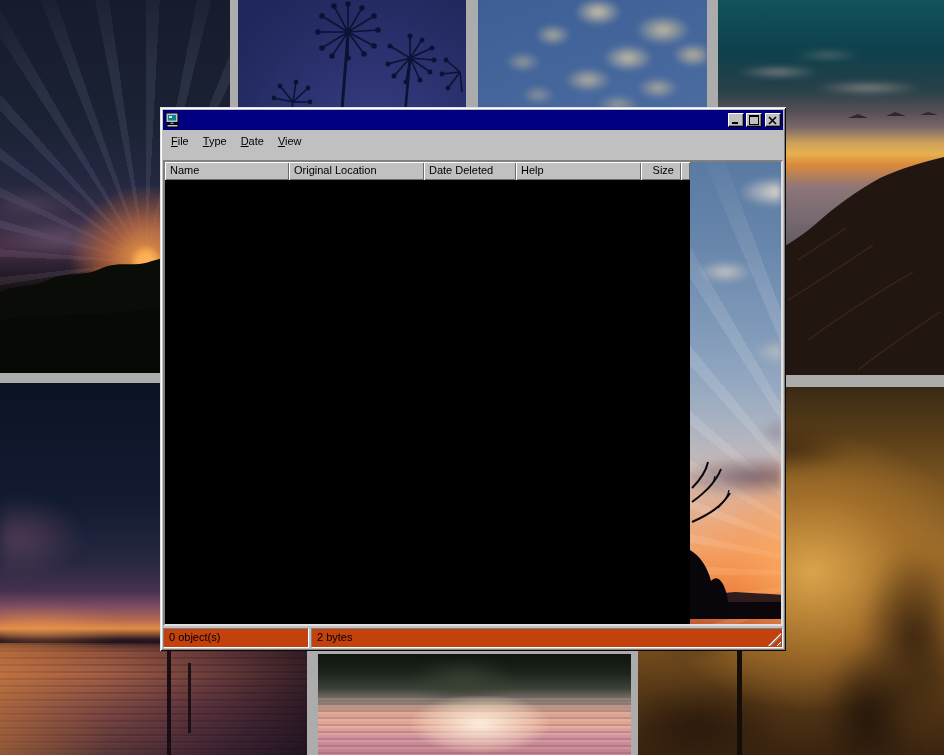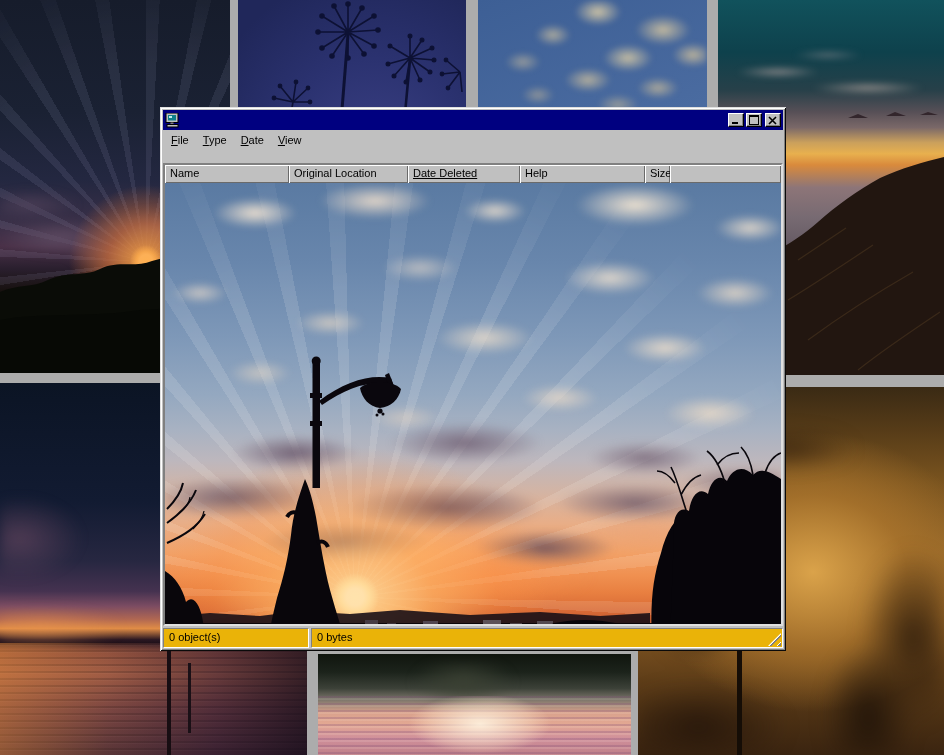--- a/index.html
+++ b/index.html
@@ -84,30 +84,30 @@
   #titlebar .ticon{width:16px;height:15px;margin-right:3px;}
   #titlebar .ttext{color:#fff;font-size:11px;font-weight:bold;flex:1;}
   .tbtn{width:16px;height:14px;background:#c0c0c0;margin-left:2px;position:relative;
     border:1px solid;border-color:#ffffff #000000 #000000 #ffffff;
     box-shadow:inset -1px -1px 0 #808080;box-sizing:border-box;}
   .tbtn.min::after{content:"";position:absolute;left:3px;bottom:2px;width:6px;height:2px;background:#000;}
   .tbtn.max::after{content:"";position:absolute;left:2px;top:1px;width:8px;height:7px;
     border:1px solid #000;border-top-width:2px;}
   .tbtn.close{margin-left:3px;}
   .tbtn.close svg{position:absolute;left:2px;top:2px;}
-  #menubar{height:19px;display:flex;align-items:center;padding:1px 1px 12px 1px;flex:0 0 auto;}
+  #menubar{height:19px;display:flex;align-items:flex-end;padding:1px 1px 1px 1px;flex:0 0 auto;}
   .menu-item{font-size:11px;color:#000;padding:2px 7px 3px 7px;}
   .menu-item::first-letter{text-decoration:underline;}
-  #listview{flex:1;margin-top:1px;border:2px solid;border-color:#808080 #dfdfdf #dfdfdf #808080;
-    background:#000;display:flex;flex-direction:column;overflow:hidden;}
+  #listview{flex:1;margin-top:9px;border:2px solid;border-color:#808080 #dfdfdf #dfdfdf #808080;
+    background:#000;display:flex;flex-direction:row;overflow:hidden;}
   #lvheader{height:18px;flex:0 0 auto;display:flex;background:#c0c0c0;}
   .hcell{background:#c0c0c0;font-size:11px;color:#000;padding:2px 4px 0 5px;box-sizing:border-box;
     box-shadow:inset 1px 1px 0 #ffffff,inset -1px -1px 0 #6a6a6a;white-space:nowrap;overflow:hidden;}
-  .hc0{width:124px;} .hc1{width:119px;} .hc2{width:112px;text-decoration:underline;} .hc3{width:125px;}
-  .hc4{width:25px;text-align:right;padding-right:7px;} .hc5{flex:1;}
+  .hc0{width:124px;} .hc1{width:135px;} .hc2{width:92px;} .hc3{width:125px;}
+  .hc4{width:40px;text-align:right;padding-right:7px;} .hc5{flex:1;}
   #viewport{flex:1;position:relative;overflow:hidden;
     background:linear-gradient(180deg,#5a7aa2 0%,#6886ac 18%,#7e98b8 35%,#94a8c0 48%,#a8b2c2 56%,
       #bdb7bd 63%,#d3b4a4 70%,#e8ae88 77%,#f2a167 84%,#f09050 89%,#e87f40 93%,#d86a36 97%,#c05a30 100%);}
   #viewport>div,#viewport>svg{position:absolute;}
   .vrays{inset:0;mix-blend-mode:screen;opacity:.4;
     background:repeating-conic-gradient(from 185deg at 190px 414px,rgba(255,246,232,.30) 0 2.5deg,rgba(0,0,0,0) 2.5deg 9.5deg);
     -webkit-mask-image:radial-gradient(circle 560px at 190px 414px,#000 0 55%,transparent 85%);
             mask-image:radial-gradient(circle 560px at 190px 414px,#000 0 55%,transparent 85%);}
   .sunglow{inset:0;
     background:radial-gradient(260px 200px at 190px 414px,rgba(255,222,160,.85) 0,rgba(255,180,100,.55) 30%,rgba(255,150,70,.25) 55%,transparent 75%),
@@ -140,21 +140,21 @@
       radial-gradient(90px 24px at 580px 70px,rgba(108,90,108,.7),transparent 70%),
       radial-gradient(120px 28px at 180px 130px,rgba(80,60,82,.8),transparent 70%),
       radial-gradient(100px 26px at 380px 135px,rgba(86,66,88,.75),transparent 70%);}
   .warm-rims{inset:0;filter:blur(3px);
     background:radial-gradient(120px 35px at 250px 370px,rgba(255,170,100,.5),transparent 70%),
       radial-gradient(160px 45px at 320px 395px,rgba(255,150,80,.4),transparent 70%),
       radial-gradient(90px 28px at 480px 350px,rgba(240,160,110,.35),transparent 70%),
       radial-gradient(200px 50px at 190px 414px,rgba(255,190,120,.5),transparent 70%);}
   
   #statusbar{height:20px;flex:0 0 auto;display:flex;align-items:stretch;padding-top:2px;}
-  .spanel{border:1px solid;border-color:#808080 #ffffff #ffffff #808080;background:#eab308;
+  .spanel{border:1px solid;border-color:#808080 #ffffff #ffffff #808080;background:#c2410c;
     font-size:11px;color:#000;padding:2px 0 0 5px;box-sizing:border-box;}
   .sp1{width:146px;margin-right:2px;} .sp2{flex:1;position:relative;}
   .grip{position:absolute;right:1px;bottom:1px;width:13px;height:13px;
     background:repeating-linear-gradient(135deg,transparent 0 3px,#ffffff 3px 4px,#808080 4px 6px);
     clip-path:polygon(100% 0,100% 100%,0 100%);}
 </style>
 </head>
 <body>
 
 <div class="tile" id="tile-rays">
@@ -345,17 +345,17 @@
           <path d="M14,330 C20,326 24,320 25,314 M28,346 C34,340 38,334 39,328" stroke-width="1.2"></path>
         </g>
         <path d="M0,457 L0,388 C10,394 17,404 21,419 C29,410 36,424 38,439 L41,457 Z" fill="#09060b"></path>
       </svg>
     </div>
   </div>
 
   <div id="statusbar">
     <div class="spanel sp1">0 object(s)</div>
     <div class="spanel sp2">
-      <span>0 bytes</span>
+      <span>2 bytes</span>
       <span class="grip"></span>
     </div>
   </div>
 </div>
 
 </body></html>

